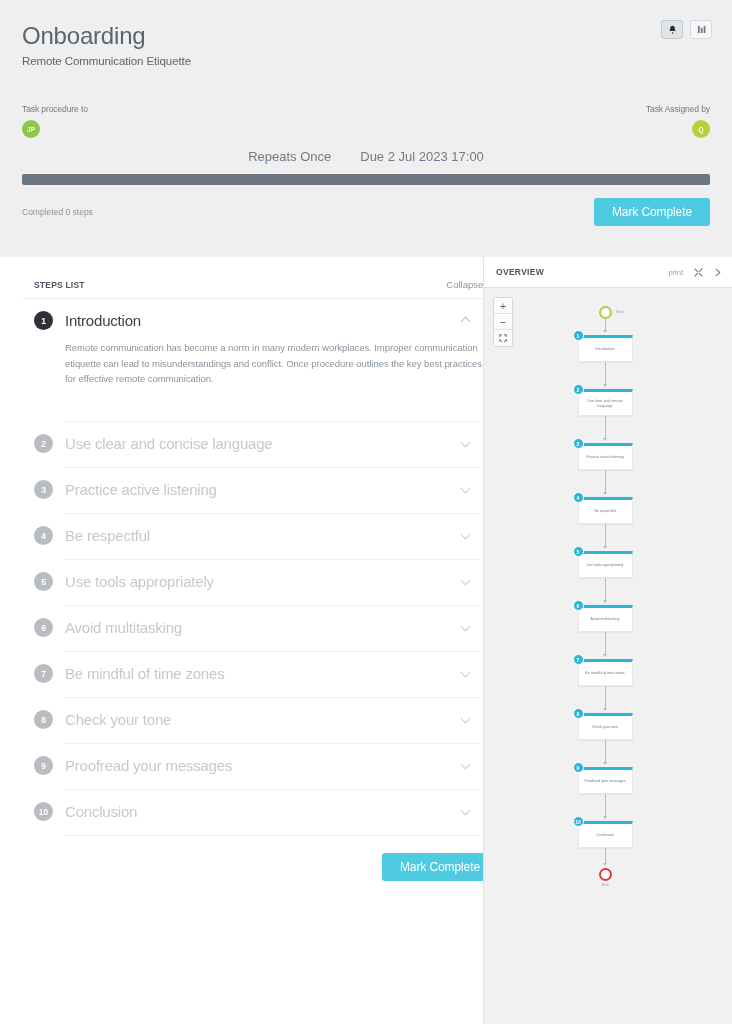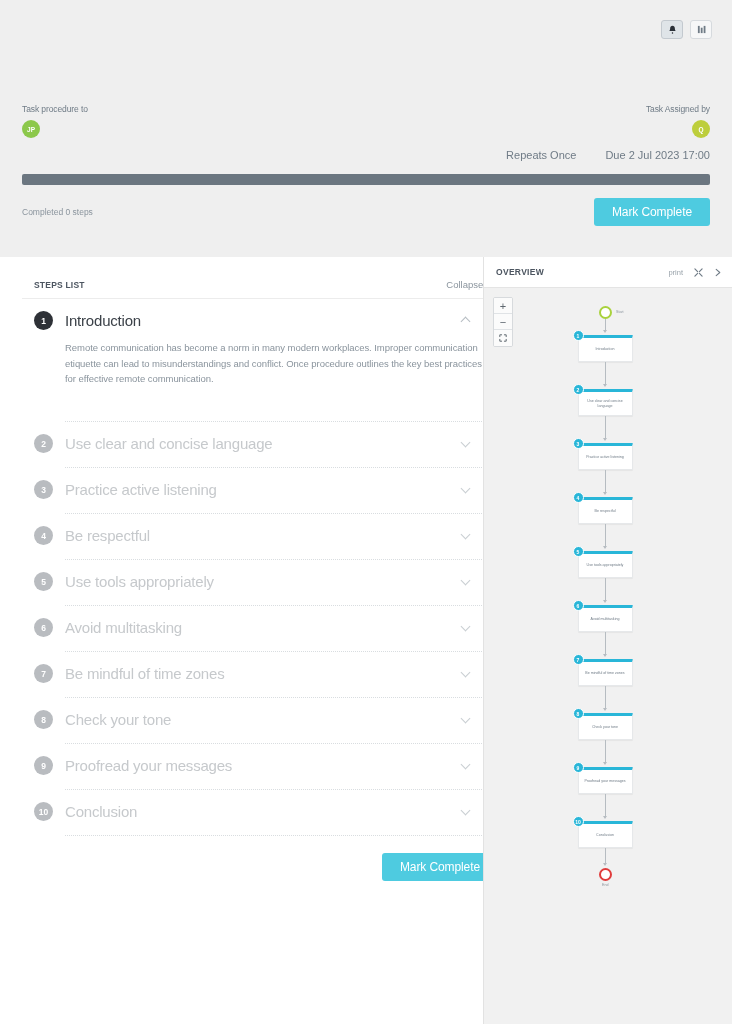--- a/index.html
+++ b/index.html
@@ -55,22 +55,22 @@
   .meta-col.right { text-align: right; }
   .avatar {
     width: 18px; height: 18px; border-radius: 50%;
     display:flex; align-items:center; justify-content:center;
     font-size: 6.5px; font-weight: bold; color:#fff; margin-top: 6px;
   }
   .meta-col.right .avatar { margin-left: auto; }
 
   .sub-row {
     position:absolute; left: 22px; right: 22px; top: 149px;
-    display:flex; justify-content:flex-end;
-    font-size: 11px; color:#6f7b86;gap:29px;
+    display:flex; justify-content:center;
+    font-size: 13px; color:#6f7b86;gap:29px;
   }
 
   .progress-track {
     position:absolute; left: 22px; top: 174px; width: 688px; height: 11px;
     background: #6b7680; border-radius: 2px;
   }
   .progress-fill { height:100%; background:#4ac3dd; border-radius:2px; width:0%; }
 
   .completed-row {
     position:absolute; left: 22px; right: 22px; top: 198px;
@@ -208,20 +208,22 @@
   .flabel { position:absolute; font-size:3.6px; color:#8a949d; }
 </style>
 </head>
 <body>
 
 <div id="app">
 
   <div class="header">
 
 
+    <div class="page-title">Onboarding</div>
+    <div class="page-subtitle">Remote Communication Etiquette</div>
 
     <div class="hdr-btns">
       <div class="hdr-btn active">
         <span>
           <svg width="9" height="10" viewBox="0 0 10 11">
             <path d="M5 0.8c-1.6 0-2.6 1.2-2.6 2.8 0 2.2-.9 2.9-.9 2.9h7s-.9-.7-.9-2.9C7.6 2 6.6.8 5 .8z" fill="#2b3038"></path>
             <rect x="4.2" y="8.1" width="1.6" height="1.5" rx=".75" fill="#2b3038"></rect>
           </svg>
         </span>
       </div>

